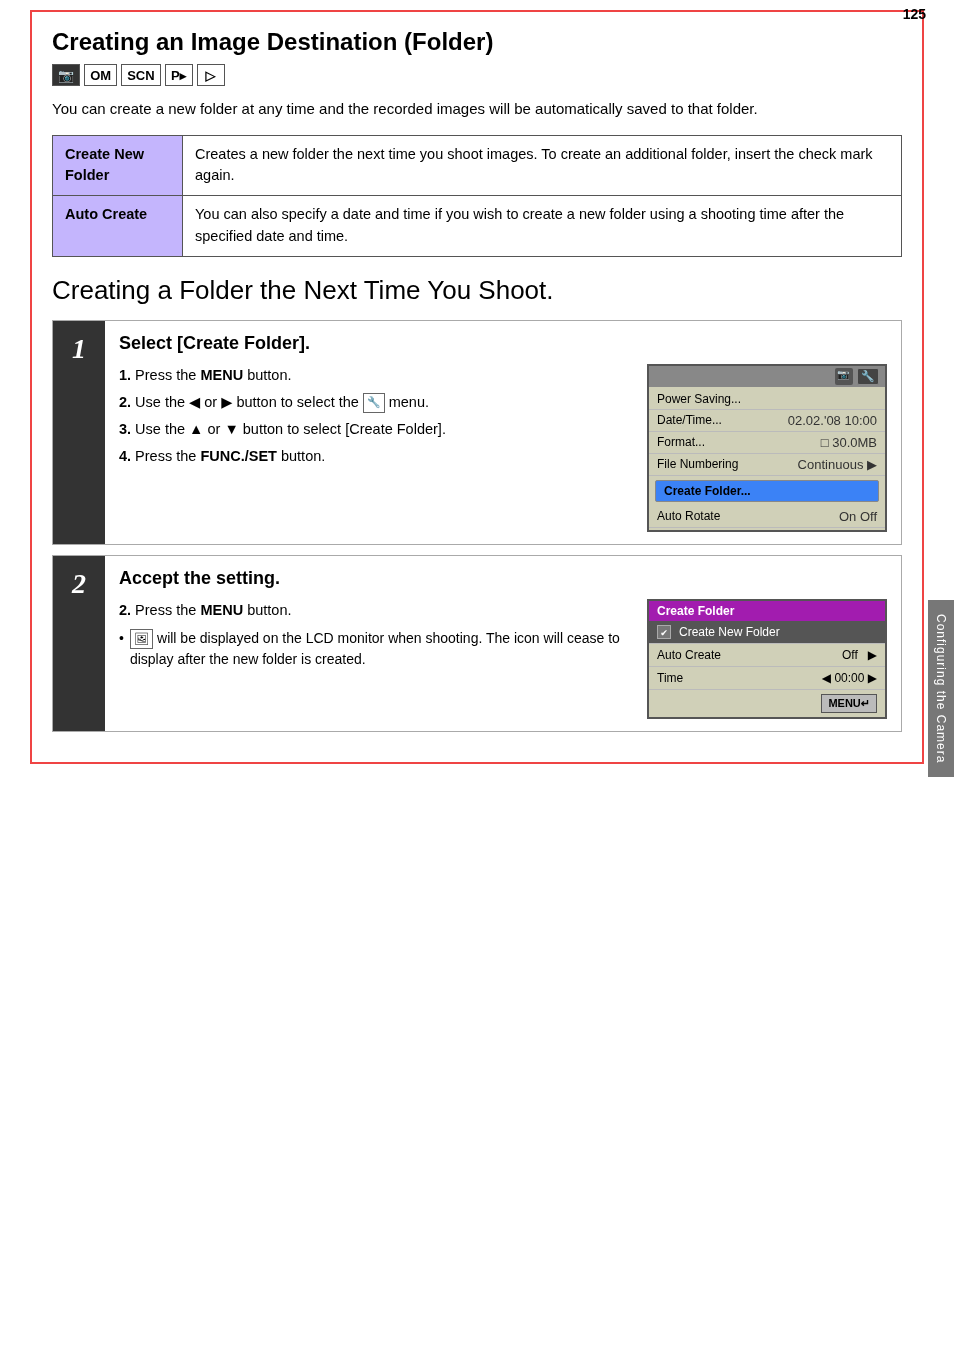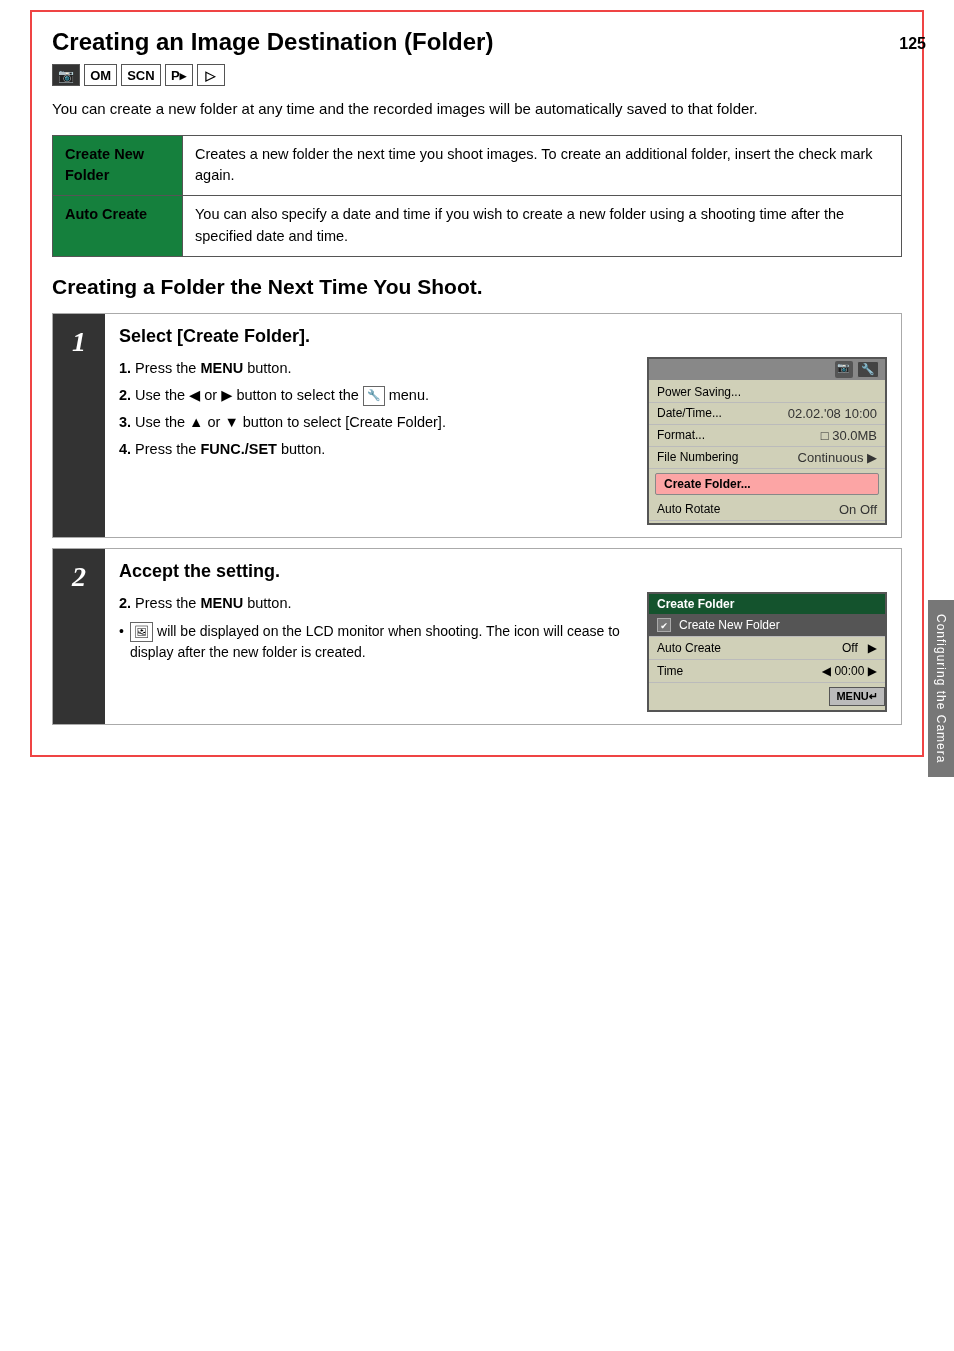--- a/index.html
+++ b/index.html
@@ -8,23 +8,23 @@
       min-height: 1351px;
       background: #fff;
       font-family: Arial, Helvetica, sans-serif;
       font-size: 15px;
       color: #000;
       position: relative;
     }
 
     .page-number {
       position: absolute;
-      top: 35px;
+      top: 6px;
       right: 28px;
-      font-size: 16px;
+      font-size: 14px;
       font-weight: bold;
     }
 
     .main-content {
       margin: 10px 30px 20px 30px;
       border: 2px solid #ef4444;
       padding: 16px 20px 20px 20px;
     }
 
     .page-title {
@@ -76,26 +76,26 @@
       padding: 8px 12px;
       vertical-align: top;
       font-size: 14.5px;
       line-height: 1.5;
     }
 
     .feature-table td:first-child {
       font-weight: bold;
       white-space: nowrap;
       width: 130px;
-      background: #15803d;
+      background: #c4b5fd;
     }
 
     .section-title {
-      font-size: 21px;
-      font-weight: bold;
+      font-size: 26px;
+      font-weight: normal;
       font-family: 'Arial Black', Arial, sans-serif;
       margin-bottom: 14px;
       margin-top: 4px;
     }
 
     .steps-container {
       display: flex;
       flex-direction: column;
       gap: 0;
     }
@@ -191,40 +191,40 @@
       padding: 3px 8px;
       font-size: 12px;
       border-bottom: 1px solid #bbb;
       align-items: center;
     }
 
     .menu-row-label { font-weight: normal; }
     .menu-row-value { font-size: 13px; color: #333; }
 
     .menu-row-create {
-      background: #fca5a5;
+      background: #3b82f6;
       border: 1.5px solid #888;
       padding: 3px 8px;
       margin: 4px 6px;
       border-radius: 2px;
       font-size: 12px;
       font-weight: bold;
     }
 
     
     .create-folder-screen {
       background: #d0d0b8;
       border: 2px solid #555;
       padding: 0;
       font-size: 12px;
       overflow: hidden;
     }
 
     .cf-title-bar {
-      background: #14532d;
+      background: #a21caf;
       color: #fff;
       padding: 3px 8px;
       font-size: 12px;
       font-weight: bold;
     }
 
     .cf-row {
       display: flex;
       align-items: center;
       padding: 4px 8px;
@@ -260,21 +260,21 @@
       color: #333;
       font-size: 9px;
       text-align: center;
       line-height: 14px;
       margin-right: 4px;
     }
 
     .cf-bottom {
       display: flex;
       justify-content: flex-end;
-      padding: 4px 0;
+      padding: 4px 8px;
       background: #d0d0b8;
     }
 
     .menu-btn {
       border: 1.5px solid #555;
       background: #bbb;
       padding: 2px 6px;
       font-size: 11px;
       font-weight: bold;
     }

